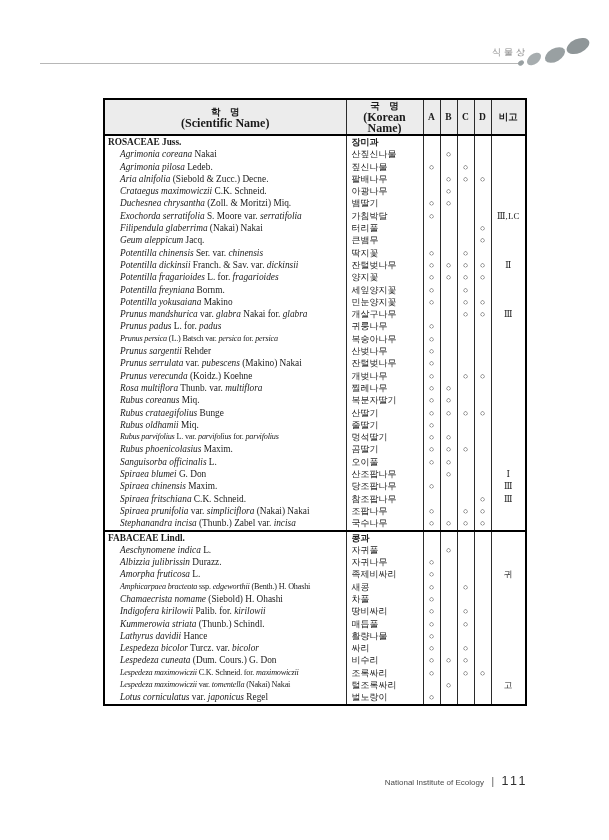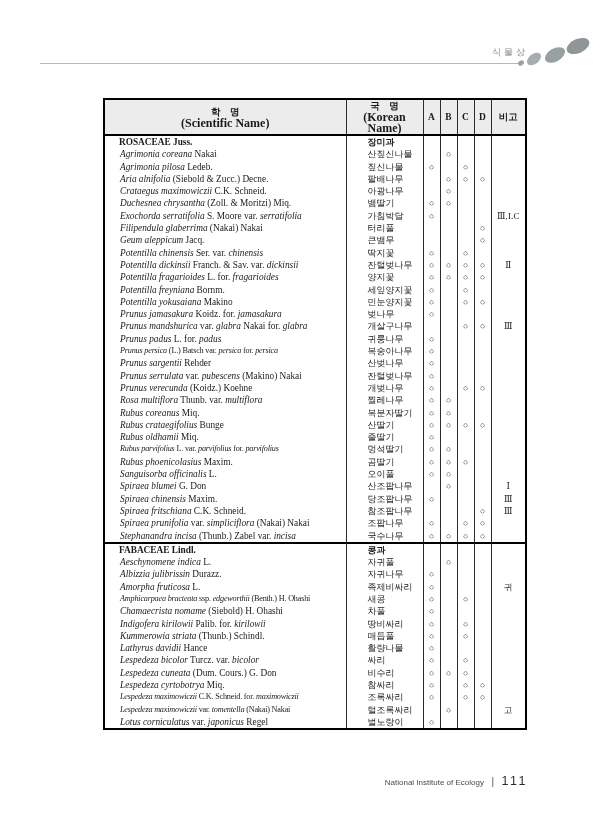--- a/index.html
+++ b/index.html
@@ -23,23 +23,23 @@
     font-weight:bold;padding:0;vertical-align:middle;height:26px;
   }
   .th-main{display:block;font-size:9.5px;line-height:12px;}
   .th-sub{display:block;font-size:12px;line-height:11px;font-weight:bold;}
   .th-col{font-size:9.5px;}
   tbody td{
     border-left:1px solid #2b2b2b;border-right:1px solid #2b2b2b;
     height:12.3px;line-height:12.3px;font-size:9.3px;padding:0;
     overflow:hidden;white-space:nowrap;vertical-align:middle;
   }
-  td.sci{padding-left:14px;text-align:left;}
+  td.sci{padding-left:3px;text-align:left;}
   tr.species td.sci{padding-left:15px;}
-  td.kor{padding-left:21px;font-size:9px;text-align:left;}
+  td.kor{padding-left:5px;font-size:9px;text-align:left;}
   td.mark{text-align:center;font-size:8.6px;color:#222;}
   td.remark{text-align:center;font-size:8.8px;letter-spacing:0.2px;}
   tr.family td{font-weight:bold;}
   tr.section-start td{border-top:2px solid #000;}
   .it{font-style:italic;}
   tr.fit td.sci{font-size:8.2px;letter-spacing:-0.2px;}
   
   .footer{
     position:absolute;left:0;top:771px;width:528px;text-align:right;
     font-family:"Liberation Sans","DejaVu Sans",sans-serif;color:#4a4a4a;
@@ -215,29 +215,20 @@
           <tr class="species">
             <td class="sci"><span class="it">Potentilla  yokusaiana</span><span> Makino</span></td>
             <td class="kor">민눈양지꽃</td>
             <td class="mark"><span>○</span></td>
             <td class="mark"></td>
             <td class="mark"><span>○</span></td>
             <td class="mark"><span>○</span></td>
             <td class="remark"></td>
           </tr>
           <tr class="species">
-            <td class="sci"><span class="it">Prunus  jamasakura</span><span> Koidz. for. </span><span class="it">jamasakura</span></td>
-            <td class="kor">벚나무</td>
-            <td class="mark"><span>○</span></td>
-            <td class="mark"></td>
-            <td class="mark"></td>
-            <td class="mark"></td>
-            <td class="remark"></td>
-          </tr>
-          <tr class="species">
             <td class="sci"><span class="it">Prunus  mandshurica</span><span> var. </span><span class="it">glabra</span><span> Nakai for. </span><span class="it">glabra</span></td>
             <td class="kor">개살구나무</td>
             <td class="mark"></td>
             <td class="mark"></td>
             <td class="mark"><span>○</span></td>
             <td class="mark"><span>○</span></td>
             <td class="remark">Ⅲ</td>
           </tr>
           <tr class="species">
             <td class="sci"><span class="it">Prunus  padus</span><span> L. for. </span><span class="it">padus</span></td>
@@ -482,29 +473,20 @@
             <td class="mark"></td>
             <td class="remark"></td>
           </tr>
           <tr class="species">
             <td class="sci"><span class="it">Lespedeza  cuneata</span><span> (Dum. Cours.) G. Don</span></td>
             <td class="kor">비수리</td>
             <td class="mark"><span>○</span></td>
             <td class="mark"><span>○</span></td>
             <td class="mark"><span>○</span></td>
             <td class="mark"></td>
-            <td class="remark"></td>
-          </tr>
-          <tr class="species">
-            <td class="sci"><span class="it">Lespedeza cyrtobotrya</span><span> Miq.</span></td>
-            <td class="kor">참싸리</td>
-            <td class="mark"><span>○</span></td>
-            <td class="mark"></td>
-            <td class="mark"><span>○</span></td>
-            <td class="mark"><span>○</span></td>
             <td class="remark"></td>
           </tr>
           <tr class="species fit">
             <td class="sci"><span class="it">Lespedeza  maximowiczii</span><span> C.K. Schneid. for. </span><span class="it">maximowiczii</span></td>
             <td class="kor">조록싸리</td>
             <td class="mark"><span>○</span></td>
             <td class="mark"></td>
             <td class="mark"><span>○</span></td>
             <td class="mark"><span>○</span></td>
             <td class="remark"></td>

